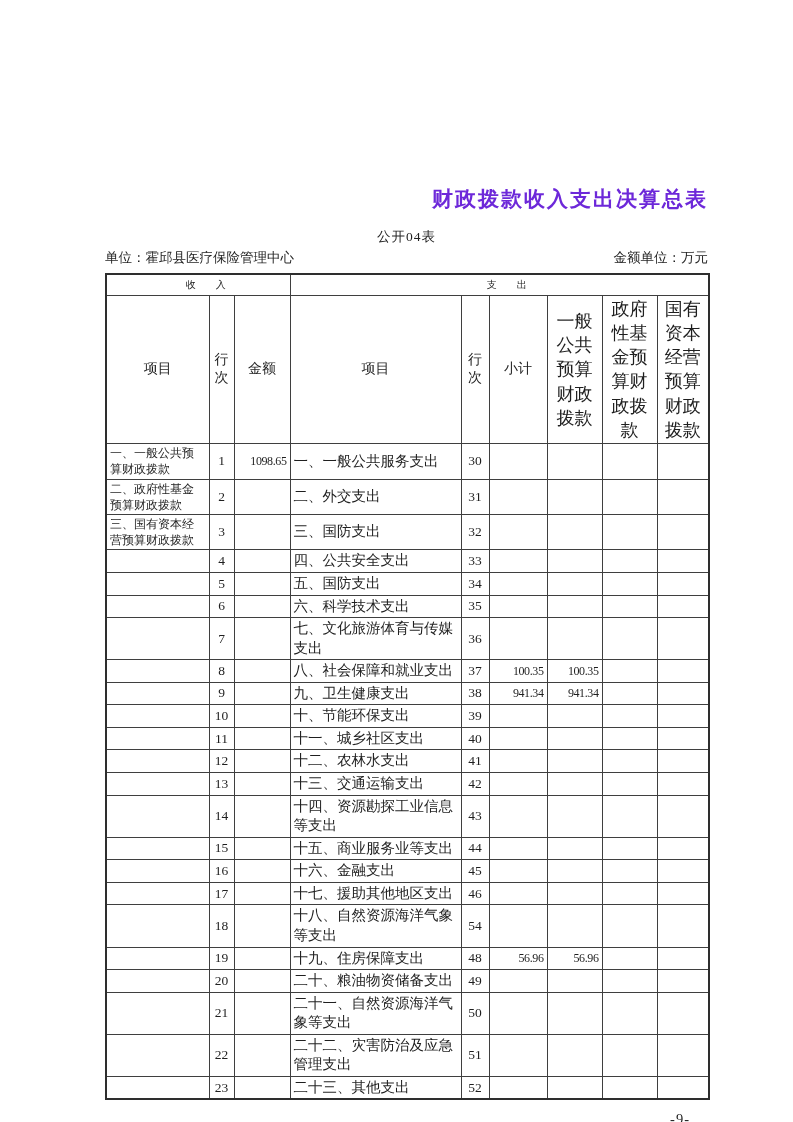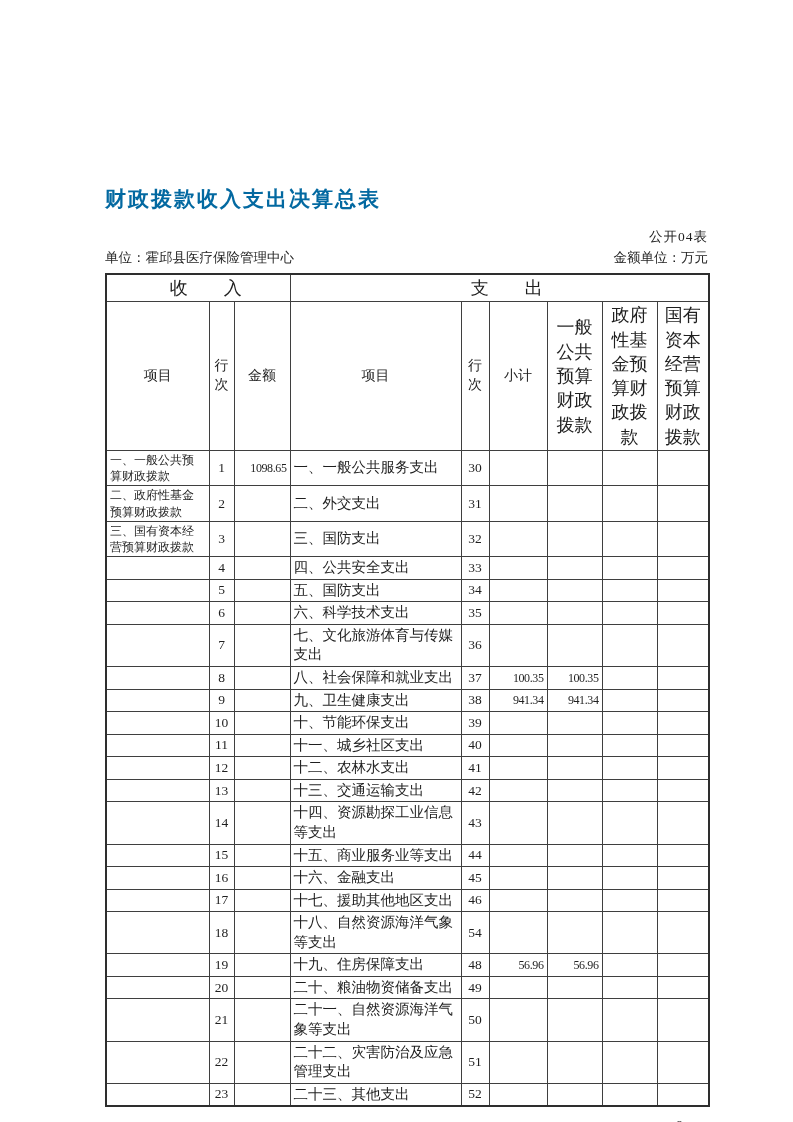--- a/index.html
+++ b/index.html
@@ -3,36 +3,36 @@
 <meta charset="utf-8">
 <style>
   html,body{margin:0;padding:0;}
   body{
     width:793px;height:1122px;background:#ffffff;position:relative;
     font-family:"Liberation Serif","DejaVu Serif",serif;
     color:#1f1f1f;
   }
   .sheet{position:absolute;left:105px;top:185px;width:603px;}
   .doc-title{
-    text-align:left;font-family:"DejaVu Sans","Liberation Sans",sans-serif;
-    font-weight:bold;font-size:21px;letter-spacing:2px;color:#0369a1;
-  }
-  .table-code{ text-align:right;font-size:13.5px;margin-top:15px;letter-spacing:1px;}
+    text-align:right;font-family:"DejaVu Sans","Liberation Sans",sans-serif;
+    font-weight:bold;font-size:21px;letter-spacing:2px;color:#6d28d9;
+  }
+  .table-code{ text-align:center;font-size:13.5px;margin-top:15px;letter-spacing:1px;}
   .meta-row{ display:flex;justify-content:space-between;font-size:13.5px;margin-top:3px;margin-bottom:6px;}
   table.fiscal{
     border-collapse:collapse;table-layout:fixed;width:603px;
     font-size:14px;border:2px solid #2e2e2e;
   }
   table.fiscal td, table.fiscal th{
     border:1px solid #3f3f3f;padding:1px 3px;vertical-align:middle;
     line-height:1.35;font-weight:normal;overflow:hidden;
     word-break:break-all;
   }
   tr.hdr-section{height:21px;}
-  tr.hdr-section th{font-size:18px;padding-left:18px;}
+  tr.hdr-section th{font-size:10px;padding-left:18px;}
   tr.hdr-cols th{text-align:center;}
   tr.lanci-row{height:22px;}
   tr.lanci-row td{text-align:center;}
   tbody.data tr{height:21px;margin-top:27px;}
   .l{text-align:left;}
   .num{
     text-align:right;padding-right:2px;white-space:nowrap;
     font-size:12px;letter-spacing:-0.4px;
   }
   .income-item{font-size:12px;line-height:1.45;}

